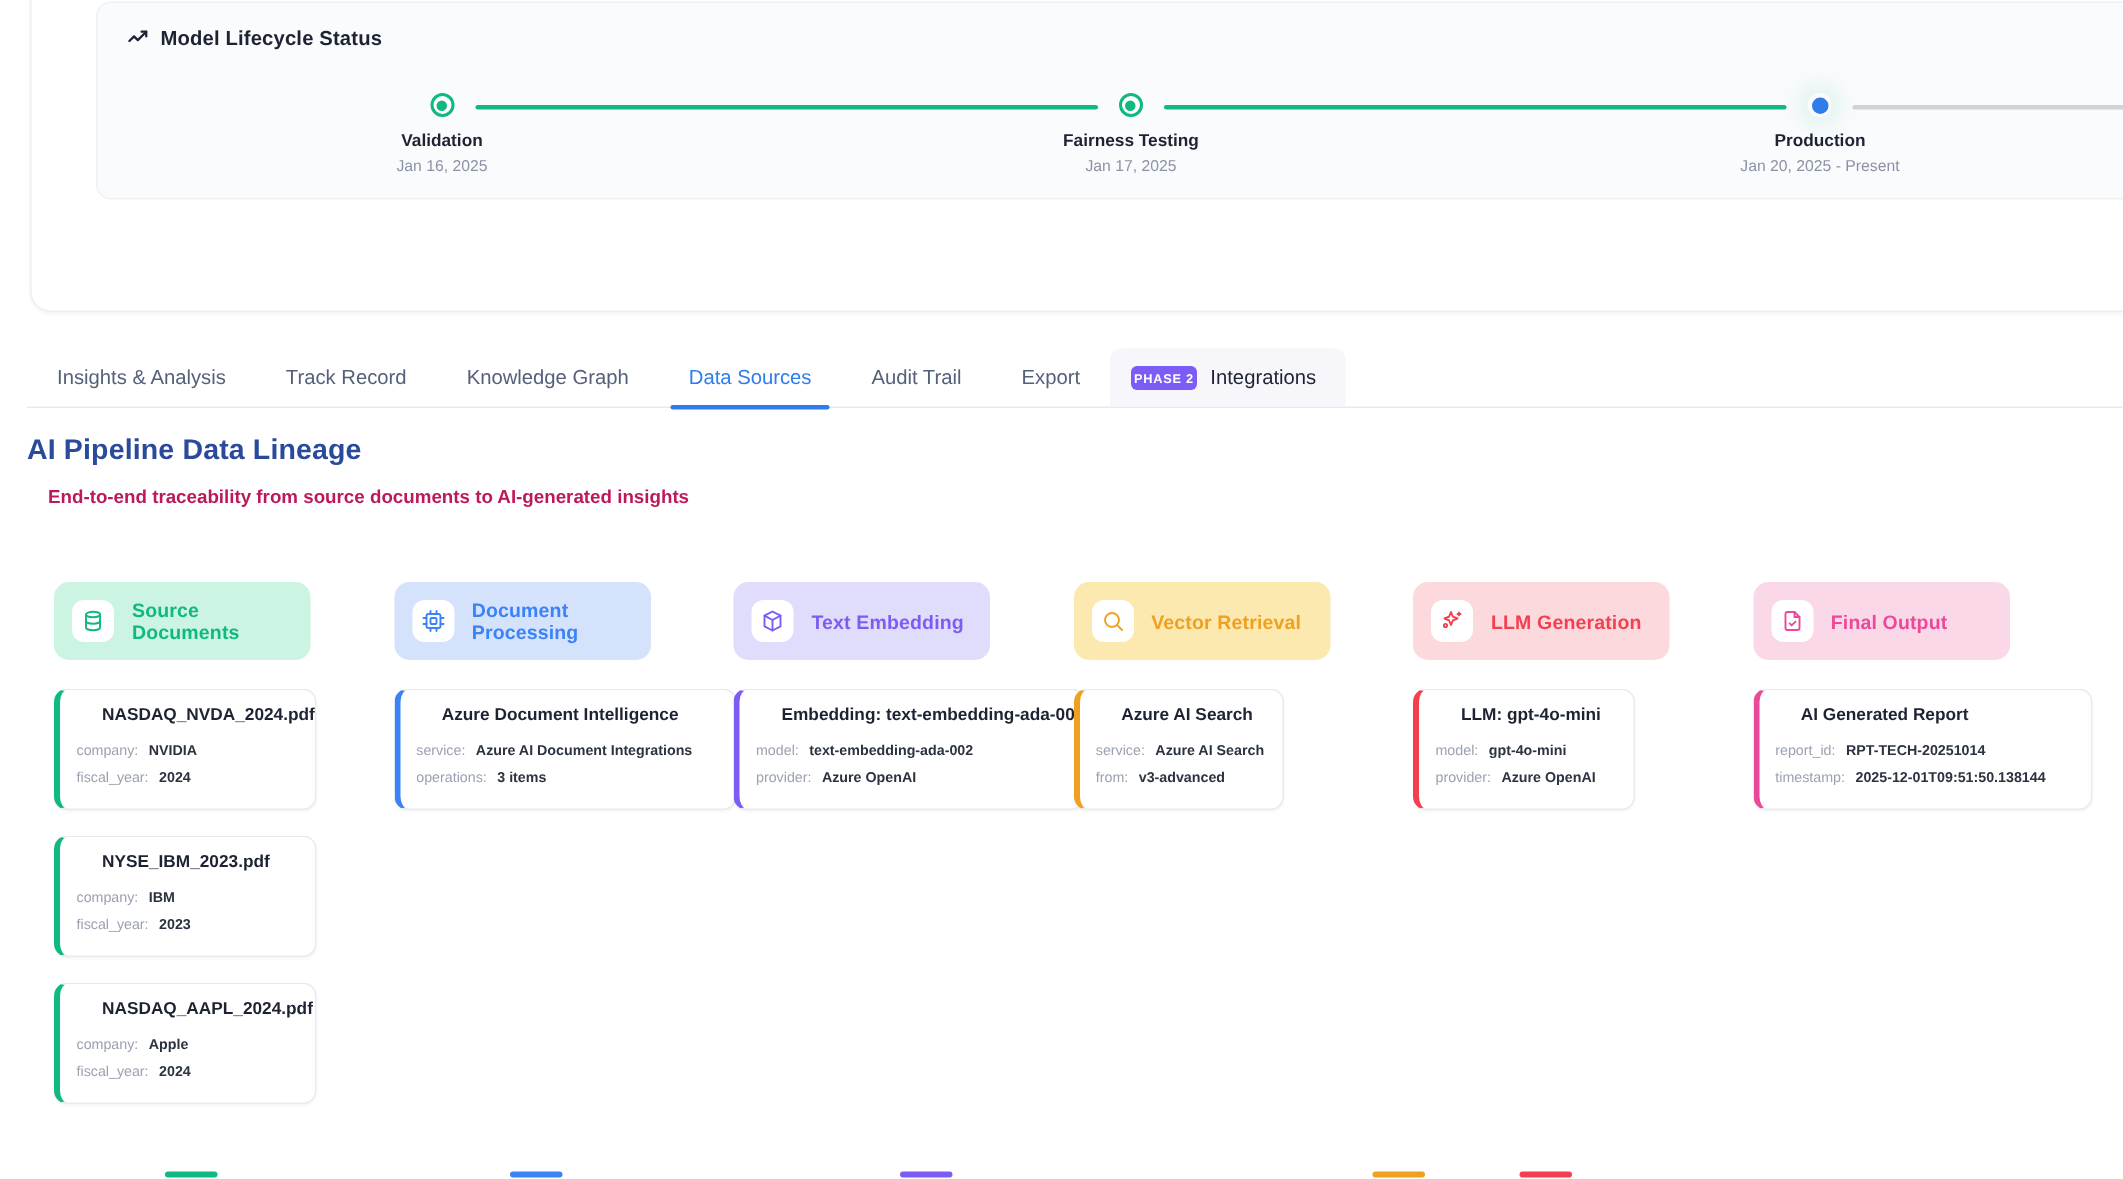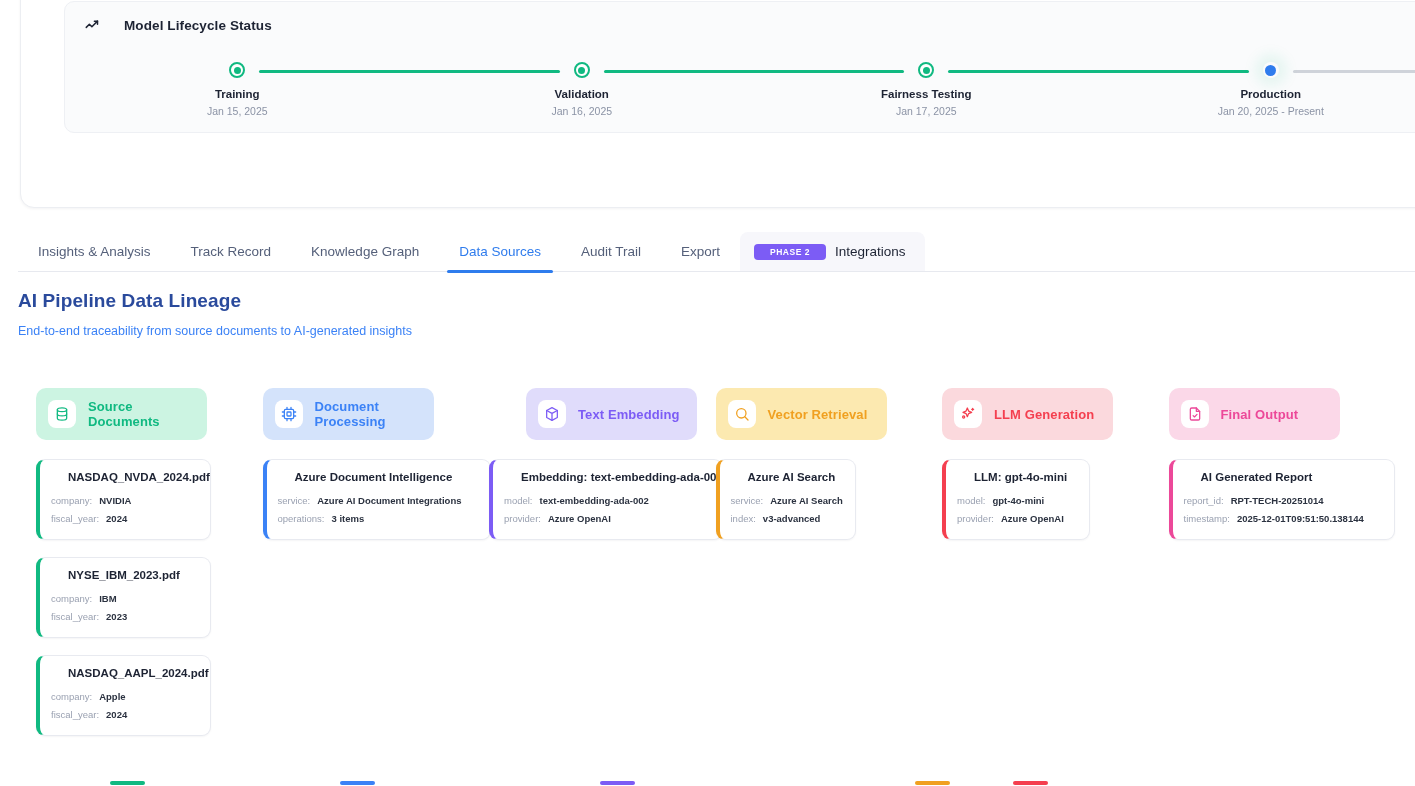--- a/index.html
+++ b/index.html
@@ -25,21 +25,21 @@
     position: absolute;
     left: 43px; top: 46px;
     width: 1380px; height: 132px;
     background: #fafbfc;
     border: 1px solid #eef0f4;
     border-radius: 10px;
   }
   .lc-title {
     position: absolute;
     left: 20px; top: 16px;
-    display: flex; gap: 24px;
+    display: flex; gap: 7px;
     font-size: 13.5px; font-weight: 700; color: #1d2333;
     letter-spacing: .1px;
   }
   .lc-title .ic { display: inline-flex; width: 15px; height: 15px; color: #1d2333; }
 
   .timeline { position: absolute; left: 0; top: 56px; width: 100%; height: 70px; }
   .tl-steps { position: relative; display: flex; width: 100%; }
   .tl-step { position: relative; flex: 1; display: flex; flex-direction: column; align-items: center; }
   .tl-dot-wrap { position: relative; height: 24px; display: flex; align-items: center; justify-content: center; }
   .tl-dot {
@@ -84,31 +84,31 @@
   }
   .tab.phase {
     background: #f7f7fb;
     border-radius: 8px 8px 0 0;
     color: #1d2333;
     padding-left: 14px; padding-right: 20px;
   }
   .phase-badge {
     background: #7c5cf5; color: #ffffff;
     font-size: 8.5px; font-weight: 700; letter-spacing: .5px;
-    padding: 3px 16px; border-radius: 4px;
+    padding: 3px 2px; border-radius: 4px;
   }
 
   
   .page-title {
     position: absolute; left: 18px; top: 290px;
     font-size: 19px; font-weight: 700; color: #2a4a9c; letter-spacing: .1px;
   }
   .page-sub {
-    position: absolute; left: 18px; top: 324px;
-    font-size: 12.5px; color: #3b82f6;
+    position: absolute; left: 32px; top: 324px;
+    font-size: 12.5px; color: #be185d; font-weight: bold;
   }
 
   
   .lineage { position: absolute; left: 36px; top: 388px; width: 1360px; }
   .stage-cols { display: flex; gap: 0; }
   .stage-col { width: 226.5px; }
 
   .stage-head {
     width: 171px; height: 52px;
     border-radius: 10px;
@@ -167,28 +167,20 @@
       </span>
       <span>Model Lifecycle Status</span>
     </div>
 
     <div class="timeline">
       <div class="tl-steps" id="tl-steps">
           <div class="tl-step">
             <div class="tl-dot-wrap">
               <div class="tl-dot"></div>
             </div>
-            <div class="tl-label">Training</div>
-            <div class="tl-date">Jan 15, 2025</div>
-            <div class="tl-line" style="left: 50%; margin-left: 22px; width: calc(100% - 44px);"></div>
-          </div>
-          <div class="tl-step">
-            <div class="tl-dot-wrap">
-              <div class="tl-dot"></div>
-            </div>
             <div class="tl-label">Validation</div>
             <div class="tl-date">Jan 16, 2025</div>
             <div class="tl-line" style="left: 50%; margin-left: 22px; width: calc(100% - 44px);"></div>
           </div>
           <div class="tl-step">
             <div class="tl-dot-wrap">
               <div class="tl-dot"></div>
             </div>
             <div class="tl-label">Fairness Testing</div>
             <div class="tl-date">Jan 17, 2025</div>
@@ -306,21 +298,21 @@
               <span class="node-val">Azure AI Document Integrations</span>
             </div>
             <div class="node-row">
               <span class="node-key">operations:</span>
               <span class="node-val">3 items</span>
             </div>
           </div>
         </div>
       </div>
       <div class="stage-col w3">
-        <div class="stage-head" style="background: rgb(224, 220, 251); margin-left: 37px;">
+        <div class="stage-head" style="background: rgb(224, 220, 251);">
           <div class="stage-icon">
             <svg viewBox="0 0 24 24" fill="none" stroke="#7c5cf5" stroke-width="1.9" stroke-linecap="round" stroke-linejoin="round">
               <path d="M12 2.5l8 4.2v10.6l-8 4.2-8-4.2V6.7z"></path>
               <path d="M4 6.7l8 4.3 8-4.3M12 11v10.5"></path>
             </svg>
           </div>
           <div class="stage-name" style="color: rgb(124, 92, 245);">Text Embedding</div>
         </div>
         <div class="node-list">
           <div class="node" style="border-left-color: rgb(124, 92, 245);">
@@ -347,21 +339,21 @@
           <div class="stage-name" style="color: rgb(240, 160, 32);">Vector Retrieval</div>
         </div>
         <div class="node-list">
           <div class="node" style="border-left-color: rgb(240, 160, 32);">
             <div class="node-title">Azure AI Search</div>
             <div class="node-row">
               <span class="node-key">service:</span>
               <span class="node-val">Azure AI Search</span>
             </div>
             <div class="node-row">
-              <span class="node-key">index:</span>
+              <span class="node-key">from:</span>
               <span class="node-val">v3-advanced</span>
             </div>
           </div>
         </div>
       </div>
       <div class="stage-col w5">
         <div class="stage-head" style="background: rgb(251, 217, 221);">
           <div class="stage-icon">
             <svg viewBox="0 0 24 24" fill="none" stroke="#f43f4f" stroke-width="1.9" stroke-linecap="round" stroke-linejoin="round">
               <path d="M11 3l1.9 4.6L17.5 9.5 12.9 11.4 11 16l-1.9-4.6L4.5 9.5 9.1 7.6z"></path>

